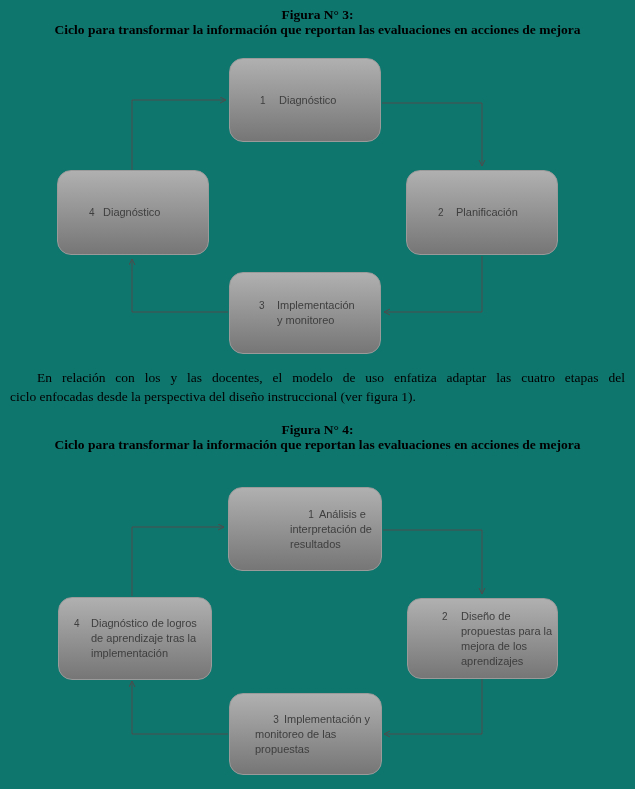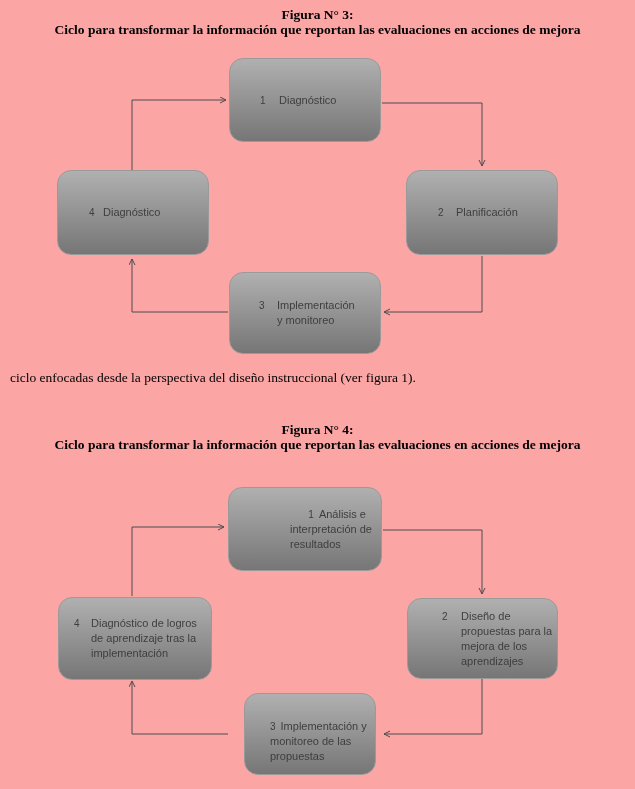--- a/index.html
+++ b/index.html
@@ -1,21 +1,21 @@
 <!DOCTYPE html>
 <html style="--box-top: #b0b0b0; --box-bottom: #767676; --box-border: #9a9a9a; --box-text: #3e3e3e; --connector: #4c4c4c; --title-text: #000000;"><head>
 <meta charset="utf-8">
 <style>
   * { margin: 0; padding: 0; box-sizing: border-box; }
   html, body { background: #ffffff; }
   .page {
     position: relative;
     width: 635px;
     height: 789px;
-    background: #fca5a5;
+    background: #0f766e;
     overflow: hidden;
     font-family: "Liberation Serif", serif;
   }
   
   .fig-caption {
     position: absolute;
     left: 0;
     width: 635px;
     text-align: center;
     font-family: "Liberation Serif", serif;
@@ -129,20 +129,21 @@
   </div>
 
   <div class="node hang" style="left:57px; top:170px; width:152px; height:85px; padding-left:31px; --nw:14px">
     <div class="node-inner">
       <span class="num">4</span>
       <span class="box-text">Diagnóstico</span>
     </div>
   </div>
 
   <div class="body-paragraph" style="top:368px">
+    <div class="line1">En relación con los y las docentes, el modelo de uso enfatiza adaptar las cuatro etapas del</div>
     <div class="line2">ciclo enfocadas desde la perspectiva del diseño instruccional (ver figura 1).</div>
   </div>
 
   <div class="fig-caption" style="top:422px">
     <div>Figura N° 4:</div>
     <div>Ciclo para transformar la información que reportan las evaluaciones en acciones de mejora</div>
   </div>
 
   <div class="node flow" style="left:228px; top:487px; width:154px; height:84px; padding-left:61px; padding-right:8px">
     <div class="node-inner">
@@ -155,21 +156,21 @@
   <div class="node hang" style="left:407px; top:598px; width:151px; height:81px; padding-left:34px; --nw:19px">
     <div class="node-inner">
       <span class="num">2</span>
       <span class="box-text">Diseño de
 propuestas para la
 mejora de los
 aprendizajes</span>
     </div>
   </div>
 
-  <div class="node flow" style="left:244px; top:693px; width:132px; height:82px; padding-left:25px; ">
+  <div class="node flow" style="left:229px; top:693px; width:153px; height:82px; padding-left:25px; ">
     <div class="node-inner">
       <span class="num">3</span><span class="box-text">Implementación y
 monitoreo de las
 propuestas</span>
     </div>
   </div>
 
   <div class="node hang" style="left:58px; top:597px; width:154px; height:83px; padding-left:15px; --nw:17px">
     <div class="node-inner">
       <span class="num">4</span>

